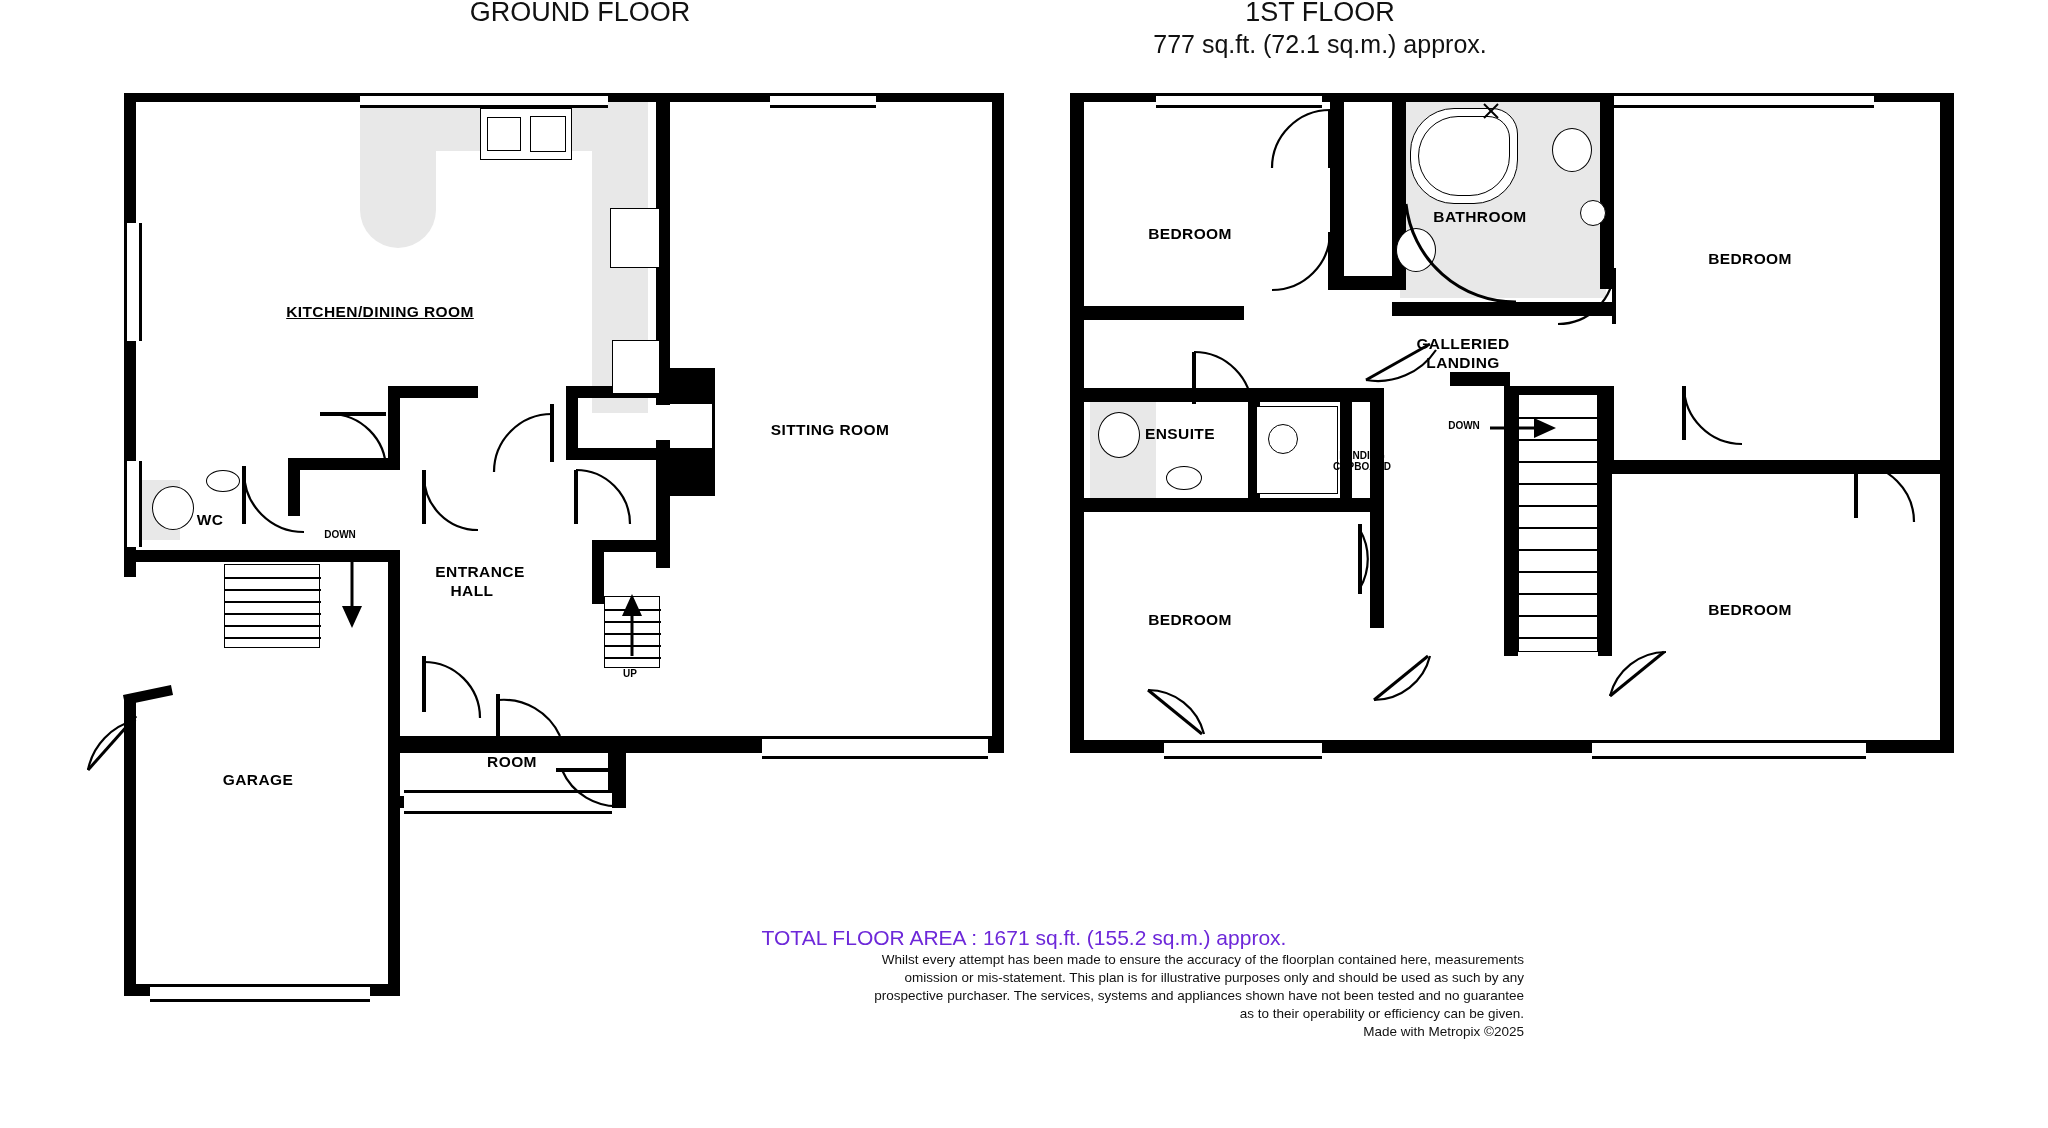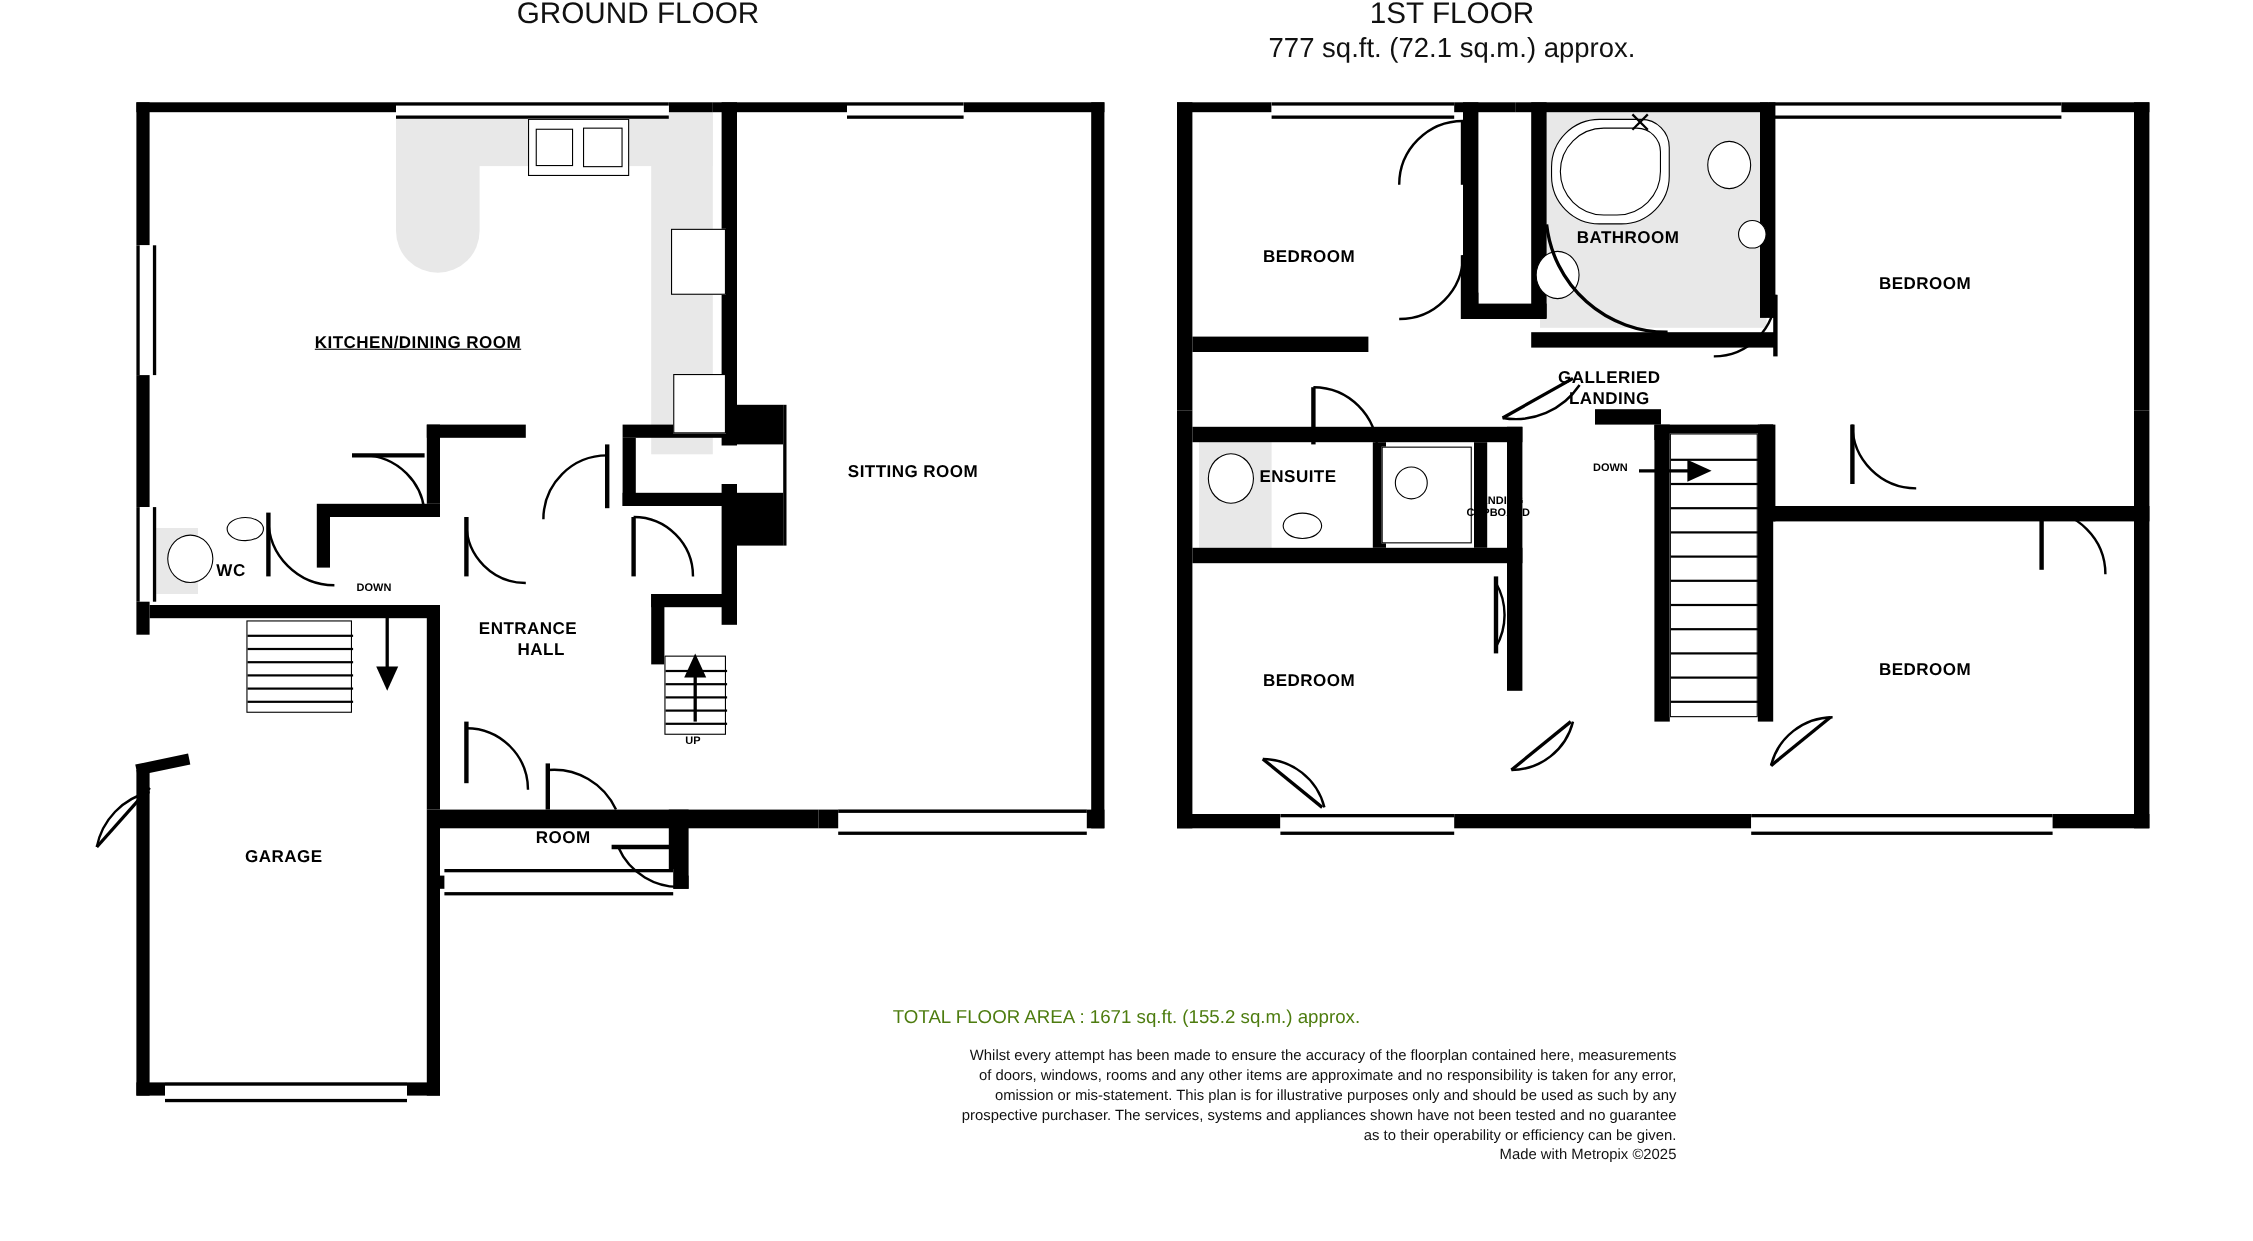--- a/index.html
+++ b/index.html
@@ -18,21 +18,21 @@
   .room-label{position:absolute;font-size:15.5px;font-weight:bold;letter-spacing:.4px;text-align:center;line-height:17px;}
   .small-label{position:absolute;font-size:10px;font-weight:bold;text-align:center;line-height:11px;}
   .shade{position:absolute;background:#e8e8e8;}
   .fix{position:absolute;border:1.6px solid #000;background:#fff;box-sizing:border-box;}
   .fix-r{position:absolute;border:1.6px solid #000;background:#fff;box-sizing:border-box;border-radius:50%;}
   .stair{position:absolute;box-sizing:border-box;border:1.8px solid #000;background:#fff;}
   .stair .tread{position:absolute;background:#000;}
   svg.ov{position:absolute;left:0;top:0;width:2048px;height:1128px;overflow:visible;pointer-events:none;}
 
   
-  .total{position:absolute;text-align:center;font-size:17px;color:#4d7c0f;}
+  .total{position:absolute;text-align:center;font-size:21px;color:#6d28d9;margin-top:11px;}
   .disclaimer{position:absolute;text-align:right;font-size:13.5px;line-height:18px;color:#111;}
 </style>
 </head>
 <body>
 
 <div class="stage">
 
   <div class="floor-title" style="left:400px;top:-4px;width:360px;">
     <span>GROUND FLOOR</span>
   </div>
@@ -117,21 +117,21 @@
     <div class="fix" style="left:530px;top:116px;width:36px;height:36px;"></div>
     <div class="fix" style="left:610px;top:208px;width:50px;height:60px;"></div>
     <div class="fix" style="left:612px;top:340px;width:48px;height:54px;"></div>
 
     <div class="fix-r" style="left:152px;top:486px;width:42px;height:44px;"></div>
     <div class="fix-r" style="left:206px;top:470px;width:34px;height:22px;"></div>
 
     <div class="room-label" style="left:230px;top:303px;width:300px;text-decoration:underline;">KITCHEN/DINING ROOM</div>
     <div class="room-label" style="left:720px;top:421px;width:220px;">SITTING ROOM</div>
     <div class="room-label" style="left:400px;top:563px;width:160px;">ENTRANCE</div>
-    <div class="room-label" style="left:412px;top:582px;width:160px;">HALL</div>
+    <div class="room-label" style="left:392px;top:582px;width:160px;">HALL</div>
     <div class="room-label" style="left:180px;top:511px;width:60px;">WC</div>
     <div class="room-label" style="left:178px;top:771px;width:160px;">GARAGE</div>
     <div class="room-label" style="left:442px;top:753px;width:140px;">ROOM</div>
     <div class="small-label" style="left:310px;top:529px;width:60px;">DOWN</div>
     <div class="small-label" style="left:600px;top:668px;width:60px;">UP</div>
   </div>
 
   <div>
 
     <div class="shade" style="left:1400px;top:102px;width:206px;height:196px;"></div>
@@ -283,20 +283,19 @@
         <line x1="1484" y1="104" x2="1498" y2="118"></line>
         <line x1="1498" y1="104" x2="1484" y2="118"></line>
       </g>
     </g>
   </svg>
 
   <div class="total" style="left:524px;top:915px;width:1000px;">TOTAL FLOOR AREA : 1671 sq.ft. (155.2 sq.m.) approx.</div>
 
   <div class="disclaimer" style="left:524px;top:951px;width:1000px;">
     <div>Whilst every attempt has been made to ensure the accuracy of the floorplan contained here, measurements</div>
-    <div>of doors, windows, rooms and any other items are approximate and no responsibility is taken for any error,</div>
     <div>omission or mis-statement. This plan is for illustrative purposes only and should be used as such by any</div>
     <div>prospective purchaser. The services, systems and appliances shown have not been tested and no guarantee</div>
     <div>as to their operability or efficiency can be given.</div>
     <div>Made with Metropix ©2025</div>
   </div>
 
 </div>
 
 </body></html>

